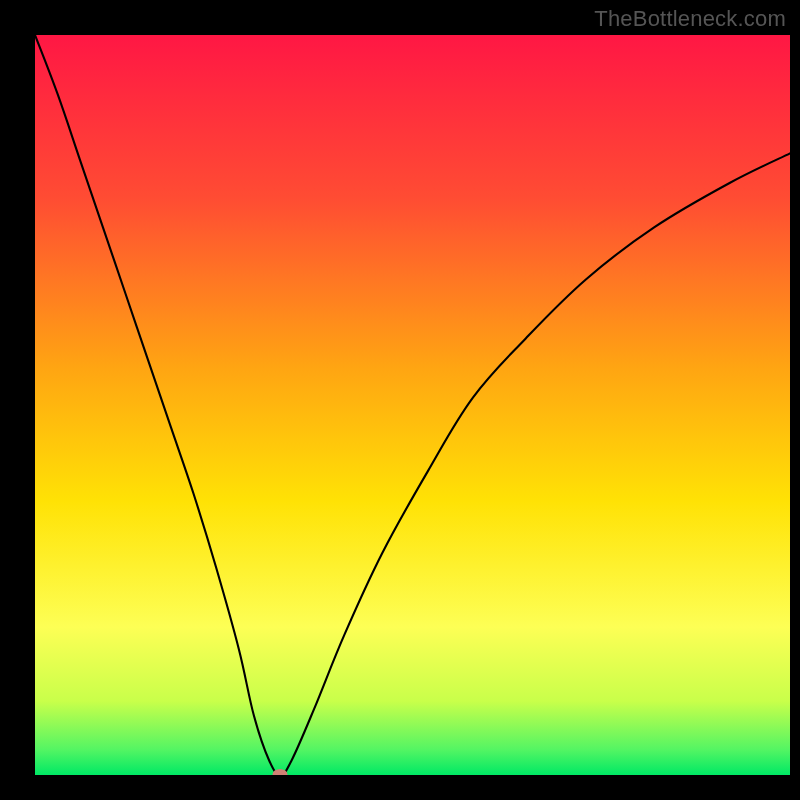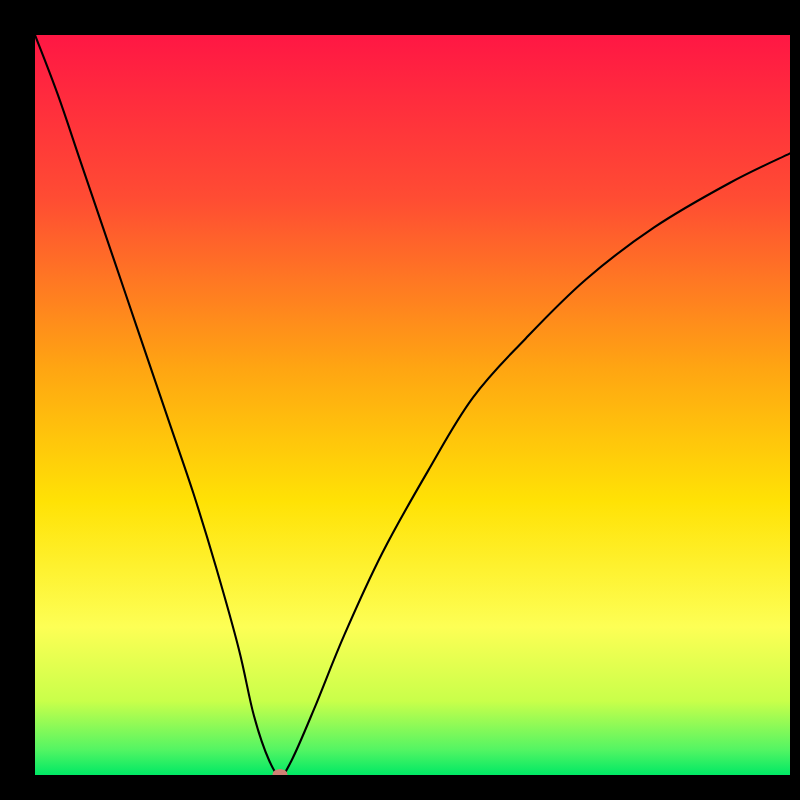--- a/index.html
+++ b/index.html
@@ -75,14 +75,15 @@
       <rect x="0" y="0" width="755" height="740" fill="url(#bg)"></rect>
     </svg>
 
     <svg class="curve-svg" viewBox="0 0 755 740" preserveAspectRatio="none">
       <path id="curve-path" d="M 0 0 C 4.077 10.655999999999988, 14.495999999999999 36.55599999999992, 22.65 59.19999999999993 C 30.804 81.84399999999994, 37.146 101.82400000000007, 45.3 125.80000000000007 C 53.45399999999999 149.77600000000007, 59.79600000000001 168.42399999999998, 67.95 192.39999999999998 C 76.104 216.37599999999998, 82.446 235.024, 90.6 259 C 98.75399999999999 282.976, 105.096 301.62399999999997, 113.25 325.59999999999997 C 121.404 349.57599999999996, 127.74600000000001 368.22400000000005, 135.9 392.20000000000005 C 144.054 416.17600000000004, 150.396 433.492, 158.54999999999998 458.8 C 166.70399999999998 484.108, 173.046 504.828, 181.2 532.8 C 189.35399999999998 560.7719999999999, 197.05500000000004 587.5600000000001, 203.85000000000002 614.2 C 210.645 640.84, 213.51399999999998 660.8199999999999, 218.95 680.8 C 224.386 700.78, 229.29350000000002 714.544, 234.05 725.2 C 238.8065 735.8560000000001, 241.298 740, 245.375 740 C 249.452 740, 250.58450000000005 737.1880000000001, 256.70000000000005 725.2 C 262.81550000000004 713.212, 269.83700000000005 696.044, 279.35 673.4 C 288.863 650.756, 297.31899999999996 627.372, 309.54999999999995 599.4 C 321.78099999999995 571.428, 332.351 547.304, 347.3 518 C 362.249 488.696, 376.29200000000003 464.572, 392.6 436.6 C 408.908 408.62800000000004, 420.233 386.57599999999996, 437.9 362.59999999999997 C 455.56699999999995 338.62399999999997, 470.365 324.71200000000005, 490.75 303.40000000000003 C 511.135 282.088, 528.047 264.18, 551.15 244.2 C 574.2529999999999 224.21999999999997, 593.2789999999999 209.71599999999998, 619.0999999999999 192.39999999999998 C 644.9209999999999 175.08399999999997, 670.138 161.32, 694.6 148 C 719.062 134.68, 744.128 123.72799999999998, 755 118.39999999999998" fill="none" stroke="#000" stroke-width="2.1" stroke-linecap="round" stroke-linejoin="round"></path>
     </svg>
 
     <div class="marker" id="marker" style="left: 245.375px; top: 740px; background: rgb(207, 128, 116);"></div>
   </div>
 
+  <div class="watermark">TheBottleneck.com</div>
 
 </div>
 
 </body></html>

